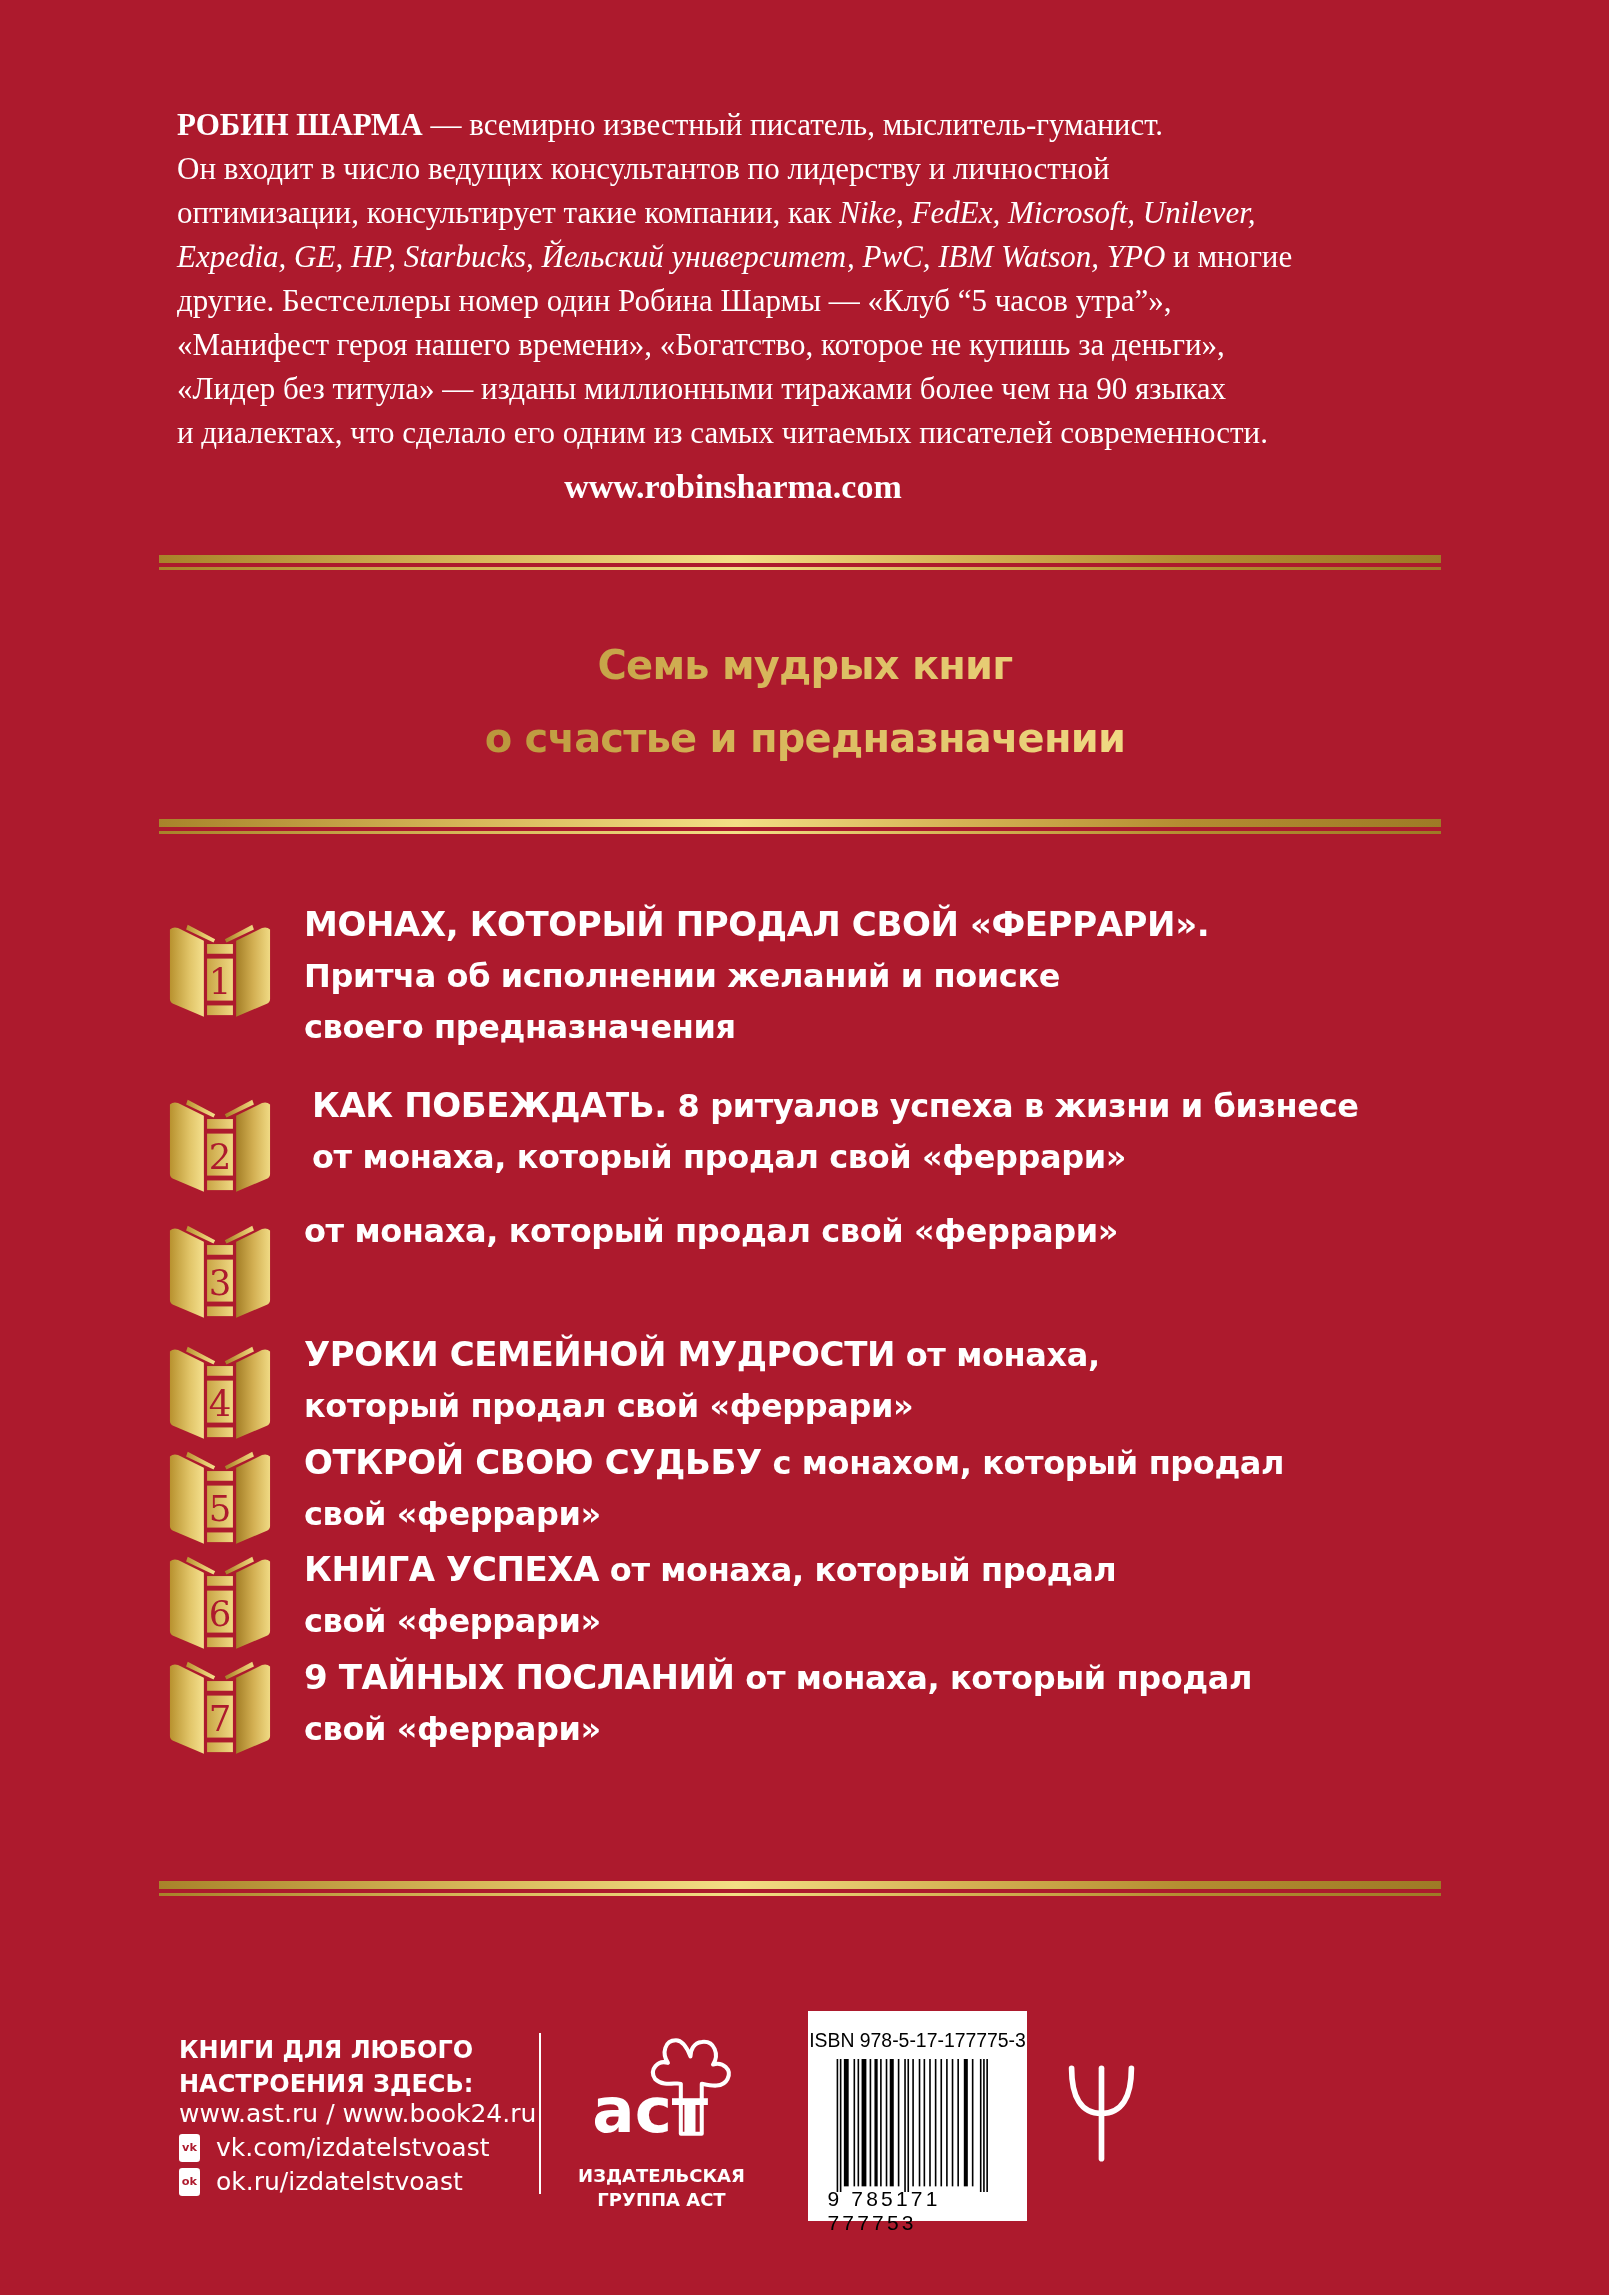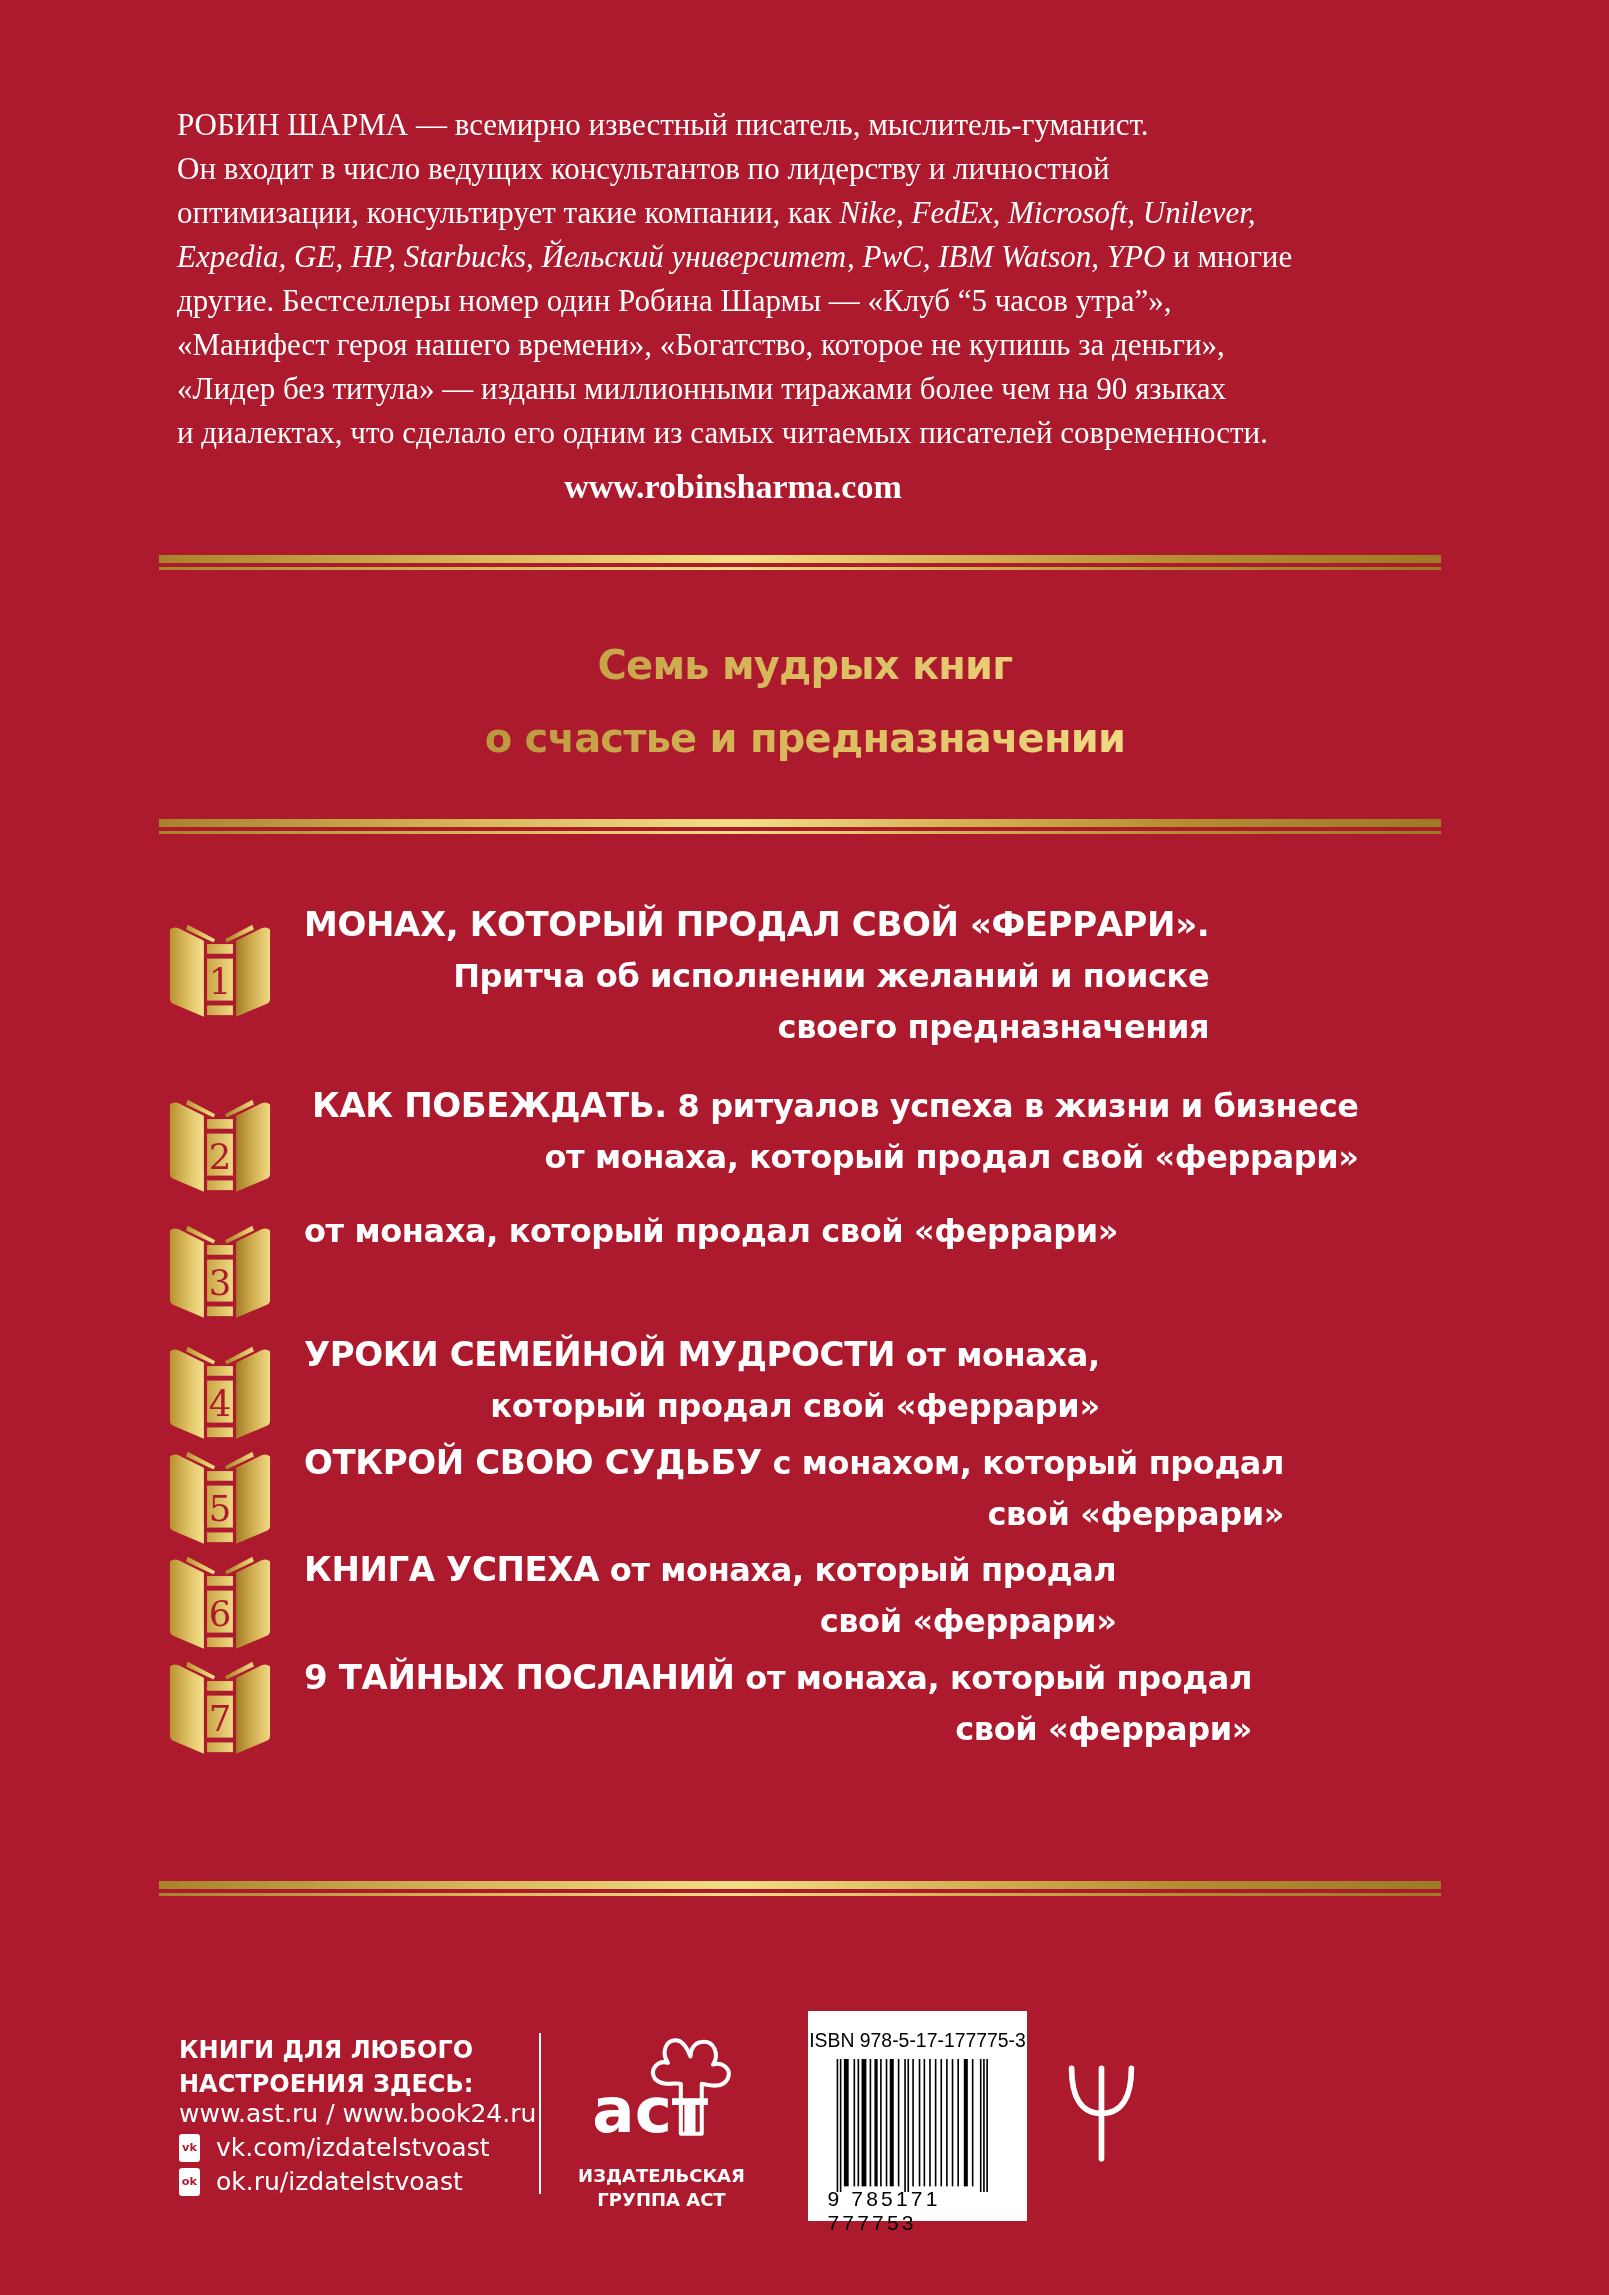--- a/index.html
+++ b/index.html
@@ -15,21 +15,21 @@
 
   
   .bio {
     left: 177px; top: 103px; width: 1258px;
     font-family: "Liberation Serif", serif;
     font-size: 31px;
     line-height: 44px;
     color: #fff;
   }
   .bio .line { display: block; white-space: nowrap; }
-  .bio b { font-weight: normal; }
+  .bio b { font-weight: bold; }
   .bio i { font-style: italic; }
   .site {
     left: 0; width: 1466px; top: 468px;
     text-align: center;
     font-family: "Liberation Serif", serif;
     font-weight: bold;
     font-size: 34px;
     color: #fff;
   }
 
@@ -63,21 +63,20 @@
   .book .icon { position: absolute; left: 0; top: 0; width: 110px; height: 109px; }
   .book .text {
     position: absolute; left: 139px; top: 0;
     font-family: "DejaVu Sans", sans-serif;
     font-size: 32px;
     line-height: 51px;
     font-weight: bold;
     letter-spacing: -0.4px;
     color: #fff;
     white-space: nowrap;
-    text-align: right;
   }
   .book .text .caps { font-size: 34px; }
   .book .text .rest { font-weight: bold; }
 
   
   .promo {
     left: 179px; top: 2033px;
     font-family: "DejaVu Sans", sans-serif;
     font-weight: bold;
     font-size: 24px;

